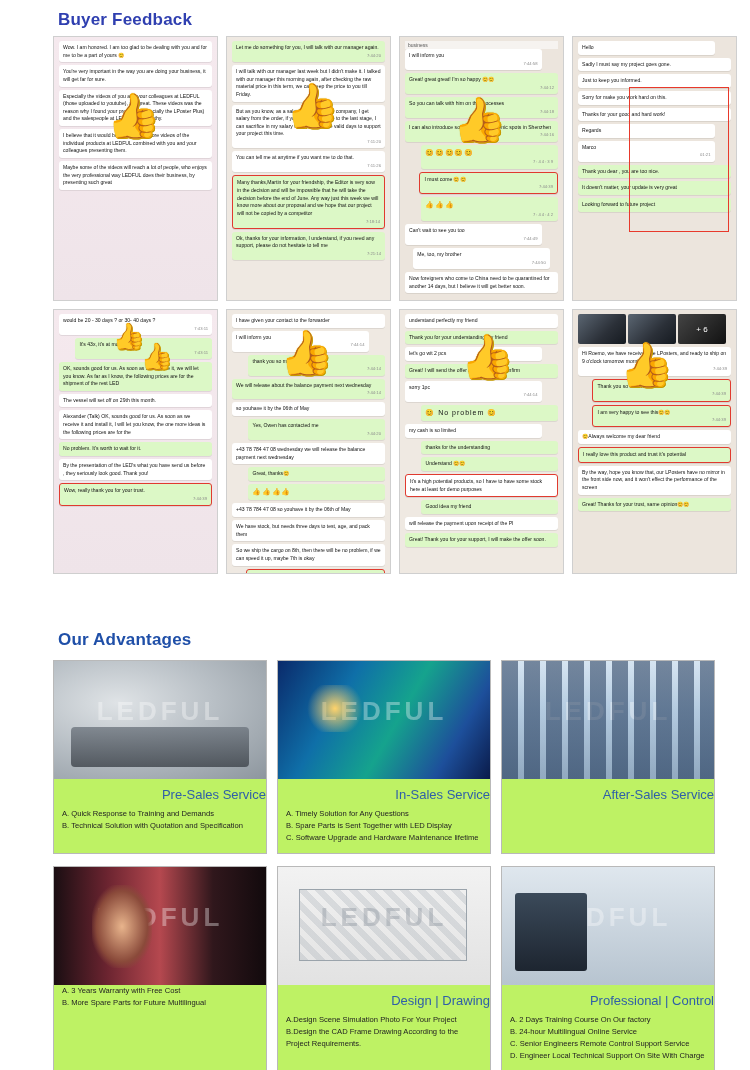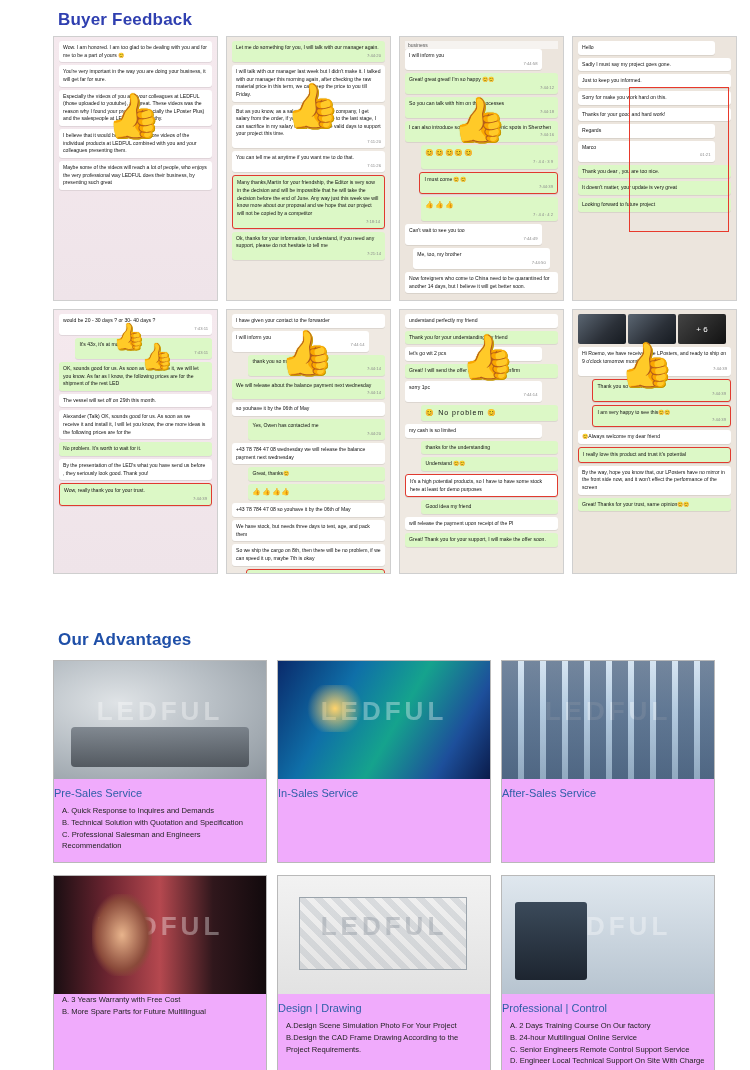--- a/index.html
+++ b/index.html
@@ -118,39 +118,39 @@
 
   
   .adv-grid{
     display:grid;
     grid-template-columns:repeat(3,214px);
     gap:10px;
     padding:4px 0 0 45px;
   }
   .adv-card{
     border:1px solid #b9b9b9;
-    background:#f0abfc;
+    background:#bef264;
     overflow:hidden;
   }
   .adv-img{
     height:118px;
     position:relative;
     overflow:hidden;
   }
   .adv-img .wm{
     position:absolute;left:0;right:0;top:42%;
     text-align:center;
     font-size:26px;font-weight:bold;
     color:rgba(255,255,255,.35);
     letter-spacing:4px;
     transform:translateY(-50%);
   }
   .adv-title{
-    text-align:left;
-    font-size:11px;
+    text-align:right;
+    font-size:13px;
     color:#2f5fa8;
     padding:8px 0 6px;
   }
   .adv-body{
     font-size:7.6px;
     line-height:1.55;
     padding:0 8px 10px 8px;
     color:#222;
   }
   .adv-body div{white-space:pre-wrap;}
@@ -330,31 +330,35 @@
   <div class="section-title adv">Our Advantages</div>
 
   <div class="adv-grid">
 
     <div class="adv-card">
       <div class="adv-img im-meeting">
         <div class="wm">LEDFUL</div>
       </div>
       <div class="adv-title">Pre-Sales Service</div>
       <div class="adv-body">
-        <div>A. Quick Response to Inquires and Demands</div>
+        <div>A. Quick Response to Training and Demands</div>
         <div>B. Technical Solution with Quotation and Specification</div>
-        <div>C. Professional Salesman and Engineers Recommendation</div>
       </div>
     </div>
 
     <div class="adv-card">
       <div class="adv-img im-screen">
         <div class="wm">LEDFUL</div>
       </div>
       <div class="adv-title">In-Sales Service</div>
+      <div class="adv-body">
+        <div>A. Timely Solution for Any Questions</div>
+        <div>B. Spare Parts is Sent Together with LED Display</div>
+        <div>C. Software Upgrade and Hardware Maintenance lifetime</div>
+      </div>
     </div>
 
     <div class="adv-card">
       <div class="adv-img im-warehouse">
         <div class="wm">LEDFUL</div>
       </div>
       <div class="adv-title">After-Sales Service</div>
     </div>
 
   </div>

